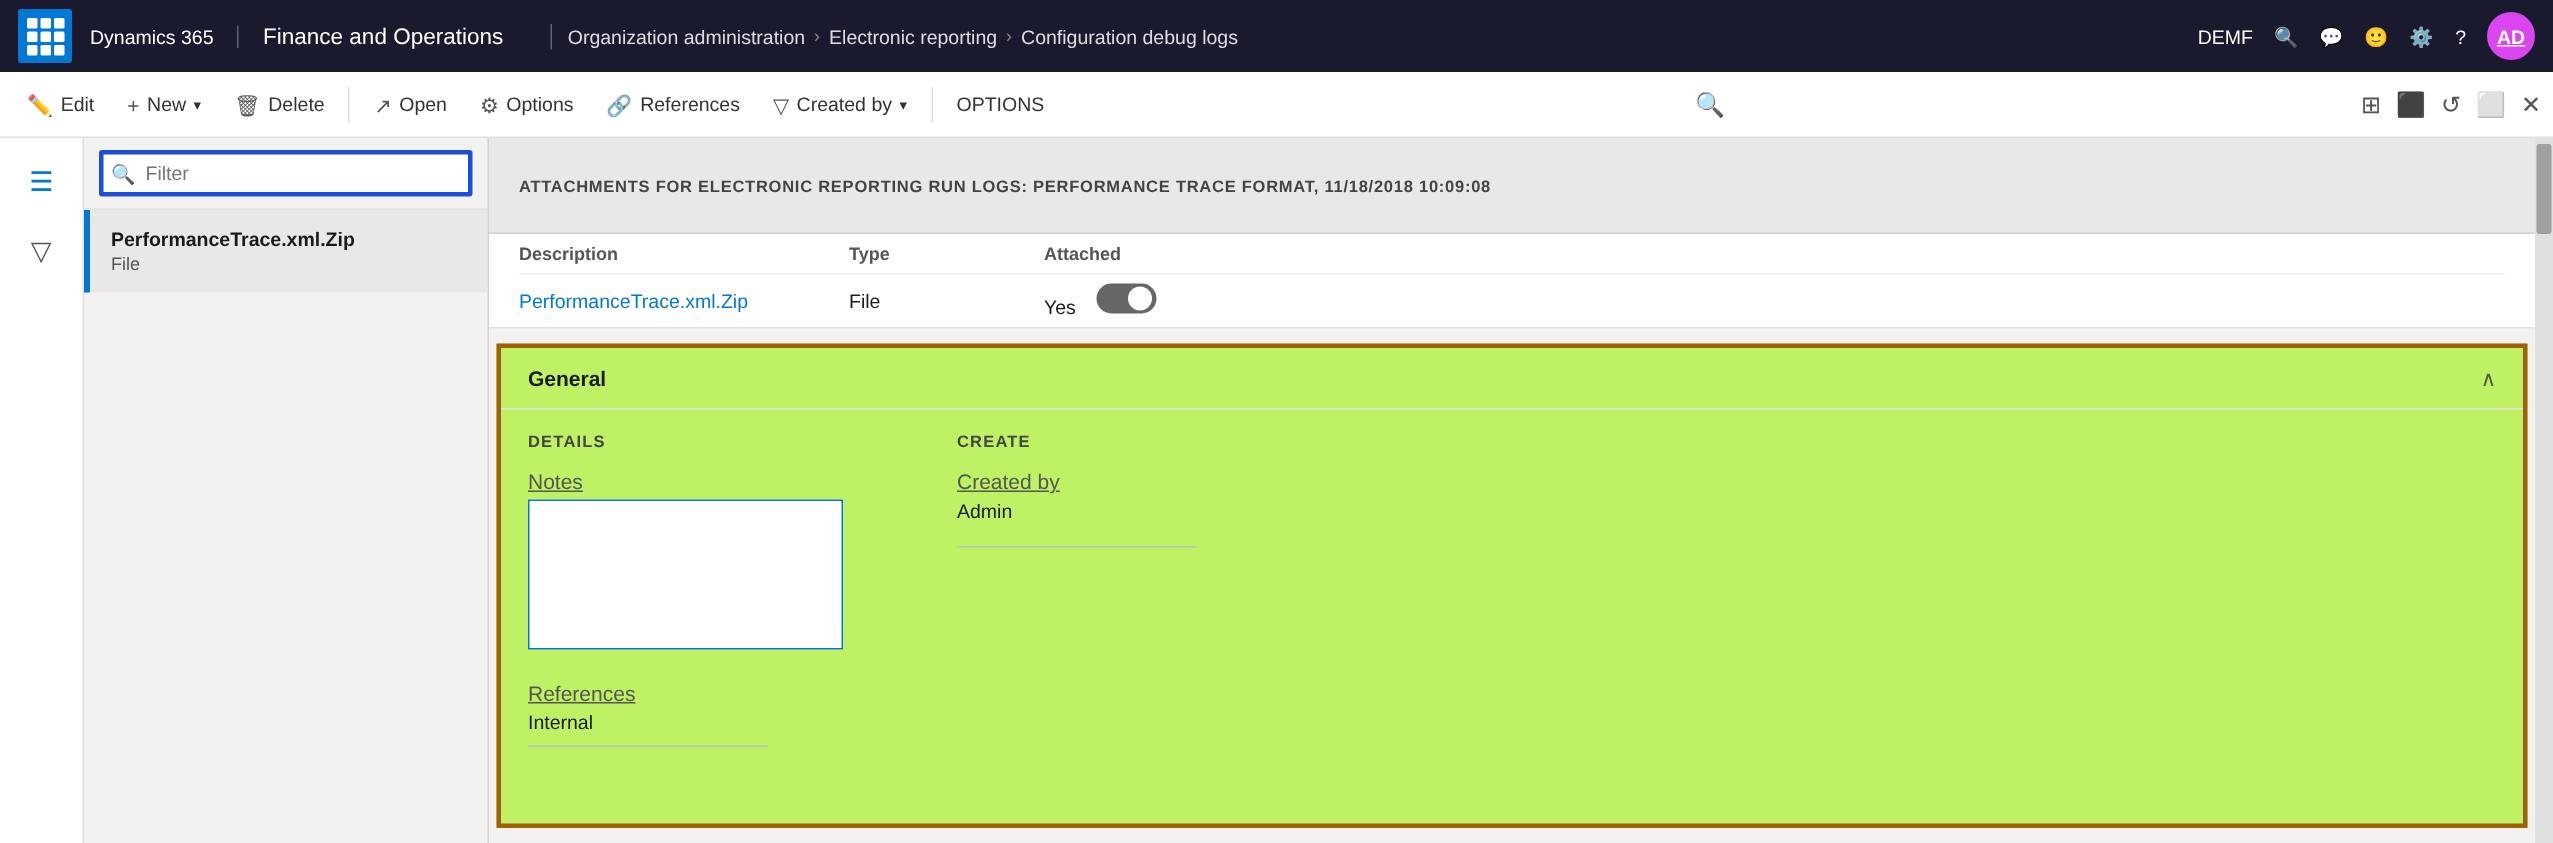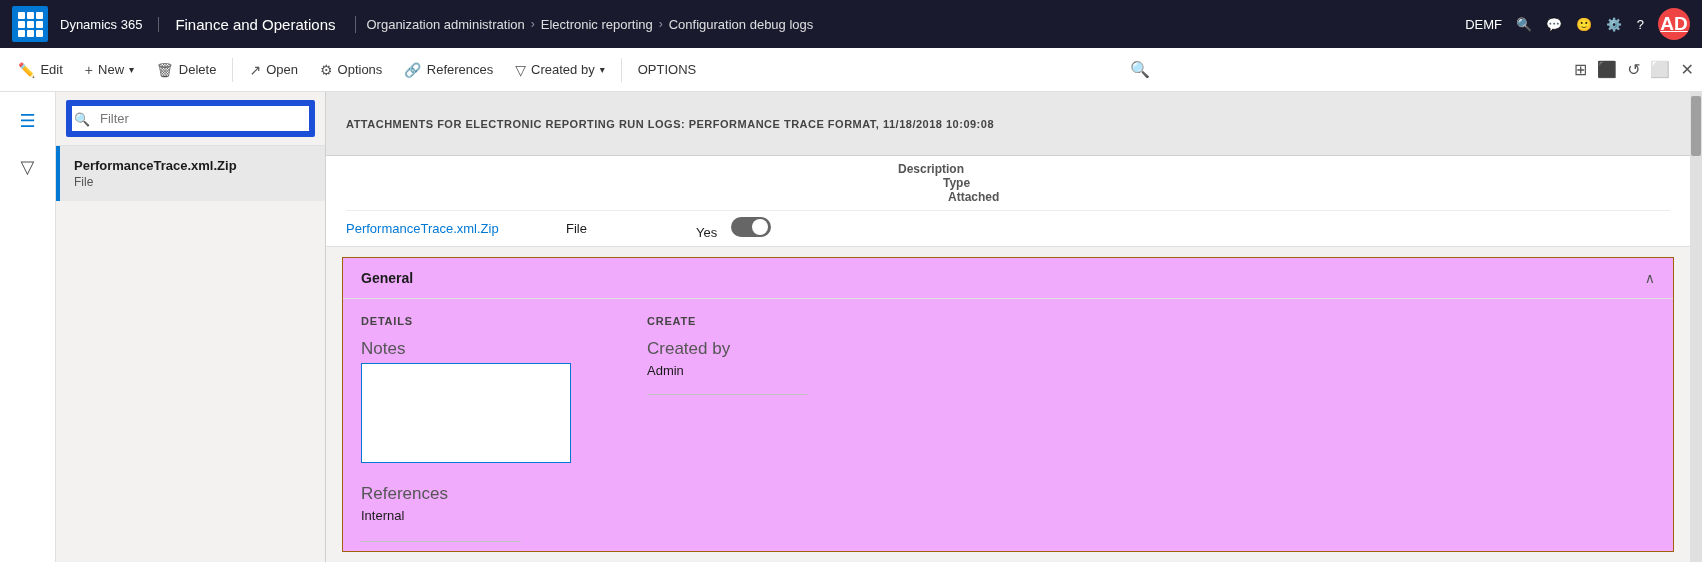--- a/index.html
+++ b/index.html
@@ -7,26 +7,26 @@
 
     
     .top-nav {
       display: flex; align-items: center; background: #1a1a2e; height: 48px;
       color: white; padding: 0 12px; gap: 0;
     }
     .top-nav-grid { background: #0078d4; width: 36px; height: 36px; display: flex; align-items: center; justify-content: center; cursor: pointer; border-radius: 2px; margin-right: 12px; flex-shrink: 0; }
     .grid-icon { display: grid; grid-template-columns: repeat(3,7px); grid-template-rows: repeat(3,7px); gap: 2px; }
     .grid-dot { background: white; border-radius: 1px; }
     .top-nav-brand { font-size: 13px; font-weight: 300; color: white; padding-right: 16px; border-right: 1px solid rgba(255,255,255,0.3); margin-right: 16px; white-space: nowrap; }
-    .top-nav-title { font-size: 15px; font-weight: 300; color: white; padding-right: 20px; border-right: 1px solid rgba(255,255,255,0.3); margin-right: 10px; white-space: nowrap; }
+    .top-nav-title { font-size: 15px; font-weight: 300; color: white; padding-right: 32px; border-right: 1px solid rgba(255,255,255,0.3); margin-right: 10px; white-space: nowrap; }
     .breadcrumb { display: flex; align-items: center; gap: 6px; color: rgba(255,255,255,0.85); font-size: 13px; flex: 1; }
     .breadcrumb-sep { color: rgba(255,255,255,0.5); font-size: 12px; }
     .top-nav-right { display: flex; align-items: center; gap: 14px; margin-left: auto; }
     .top-nav-right span { color: white; font-size: 13px; cursor: pointer; }
-    .avatar { background: #ef4444; color: white; border-radius: 50%; width: 32px; height: 32px; display: flex; align-items: center; justify-content: center; font-weight: 600; font-size: 19px; cursor: pointer; text-decoration: underline; }
+    .avatar { background: #d946ef; color: white; border-radius: 50%; width: 32px; height: 32px; display: flex; align-items: center; justify-content: center; font-weight: 600; font-size: 13px; cursor: pointer; text-decoration: underline; }
     .icon-btn { color: rgba(255,255,255,0.85); font-size: 16px; cursor: pointer; }
 
     
     .command-bar {
       display: flex; align-items: center; background: #fff; height: 44px;
       border-bottom: 1px solid #e0e0e0; padding: 0 8px; gap: 2px;
     }
     .cmd-btn {
       display: flex; align-items: center; gap: 5px; padding: 6px 10px;
       cursor: pointer; border: none; background: none; font-size: 13px; color: #333;
@@ -41,69 +41,69 @@
     .main-layout { display: flex; height: calc(562px - 48px - 44px); }
 
     
     .left-panel { width: 56px; background: #fff; border-right: 1px solid #e0e0e0; display: flex; flex-direction: column; align-items: center; padding-top: 10px; gap: 8px; flex-shrink: 0; }
     .left-icon { font-size: 18px; color: #555; cursor: pointer; padding: 8px; border-radius: 2px; }
     .left-icon.active { color: #0078d4; }
 
     
     .list-panel { width: 270px; background: #f3f2f1; border-right: 1px solid #d0d0d0; display: flex; flex-direction: column; flex-shrink: 0; }
     .filter-box { padding: 8px 10px; border-bottom: 1px solid #e0e0e0; }
-    .filter-input { width: 100%; border: 6px solid #1d4ed8; border-radius: 2px; padding: 5px 8px 5px 28px; font-size: 13px; background: white; }
+    .filter-input { width: 100%; border: 3px solid #1d4ed8; border-radius: 2px; padding: 5px 8px 5px 28px; font-size: 13px; background: white; }
     .filter-wrap { position: relative; }
     .filter-search-icon { position: absolute; left: 8px; top: 50%; transform: translateY(-50%); color: #888; font-size: 13px; }
     .list-item {
       padding: 12px 14px; cursor: pointer; border-left: 4px solid transparent;
       background: #e8e8e8; border-left-color: #0078d4;
     }
     .list-item-name { font-size: 13px; font-weight: 600; color: #1a1a1a; }
     .list-item-sub { font-size: 12px; color: #555; margin-top: 2px; }
 
     
     .content-area { flex: 1; display: flex; flex-direction: column; background: #f3f2f1; overflow: hidden; }
 
     
     .attachment-header { background: #e8e8e8; padding: 24px 20px; border-bottom: 1px solid #d0d0d0; }
     .attachment-title { font-size: 11px; color: #444; font-weight: 600; letter-spacing: 0.5px; text-transform: uppercase; }
 
     
     .table-header { background: #fff; padding: 0 20px; border-bottom: 1px solid #e0e0e0; }
-    .table-cols { display: flex; align-items: center; padding: 6px 0; gap: 0; flex-direction: column; }
+    .table-cols { display: flex; align-items: center; padding: 6px 0; gap: 0; }
     .table-col-label { font-size: 12px; color: #555; font-weight: 600; }
     .table-col-desc { width: 220px; }
     .table-col-type { width: 130px; }
     .table-col-attached { width: 120px; }
     .table-row { display: flex; align-items: center; padding: 6px 0; border-top: 1px solid #ededed; }
     .table-cell { font-size: 13px; color: #1a1a1a; }
     .table-cell-desc { width: 220px; color: #0078d4; }
     .table-cell-type { width: 130px; }
     .table-cell-attached { width: 120px; }
     .toggle { display: inline-flex; align-items: center; width: 40px; height: 20px; background: #666; border-radius: 10px; position: relative; cursor: pointer; }
     .toggle-knob { position: absolute; right: 3px; width: 16px; height: 16px; background: white; border-radius: 50%; }
 
     
-    .general-section { background: #f0abfc; margin: 10px 16px; border: 1px solid #a16207; flex: 1; overflow-y: auto; }
+    .general-section { background: #bef264; margin: 10px 5px; border: 3px solid #a16207; flex: 1; overflow-y: auto; }
     .general-header { display: flex; align-items: center; justify-content: space-between; padding: 12px 18px; border-bottom: 1px solid #e0e0e0; cursor: pointer; }
     .general-title { font-size: 14px; font-weight: 600; color: #1a1a1a; }
     .collapse-icon { color: #555; font-size: 14px; }
     .general-body { padding: 16px 18px; display: flex; gap: 76px; }
 
     .section-group { display: flex; flex-direction: column; gap: 4px; }
     .section-group-title { font-size: 11px; font-weight: 700; color: #444; letter-spacing: 0.8px; text-transform: uppercase; margin-bottom: 8px; }
 
-    .field-label { font-size: 17px; color: #555; margin-bottom: 4px; }
+    .field-label { font-size: 14px; color: #555; margin-bottom: 4px; text-decoration: underline; }
     .field-value { font-size: 13px; color: #1a1a1a; border-bottom: 1px solid #c0c0c0; padding-bottom: 16px; min-width: 160px; }
     .field-value.muted { color: #555; }
 
     .notes-textarea { width: 210px; height: 100px; border: 1px solid #0078d4; resize: none; padding: 6px; font-size: 13px; font-family: 'Segoe UI', sans-serif; outline: none; }
 
-    .restriction-value { font-size: 13px; color: #1a1a1a; border-bottom: 1px solid #c0c0c0; padding-bottom: 18px; width: 160px; margin-top: 4px; }
+    .restriction-value { font-size: 13px; color: #1a1a1a; border-bottom: 1px solid #c0c0c0; padding-bottom: 8px; width: 160px; margin-top: 4px; }
 
     
     .right-scrollbar { width: 12px; background: #e0e0e0; display: flex; flex-direction: column; flex-shrink: 0; }
     .scroll-thumb { width: 10px; height: 60px; background: #a0a0a0; border-radius: 2px; margin: 1px auto; margin-top: 4px; }
   </style>
 </head>
 <body>
 
 <div class="top-nav">
   <div class="top-nav-grid">

